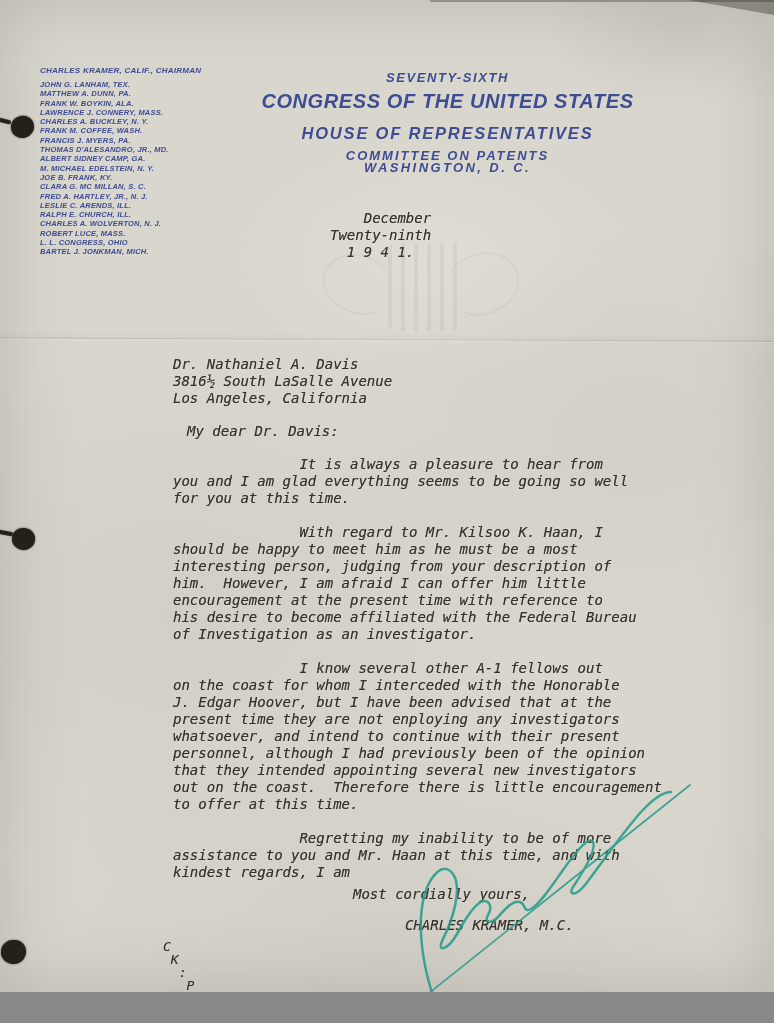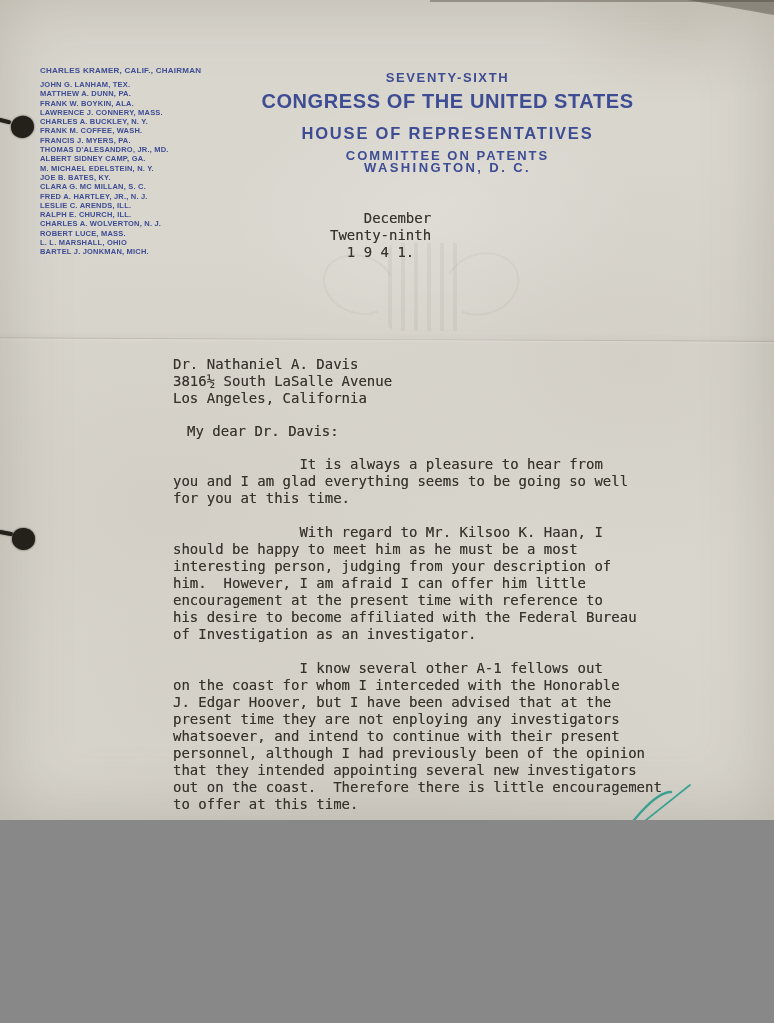--- a/index.html
+++ b/index.html
@@ -1,26 +1,27 @@
 <!DOCTYPE html>
 <html><head>
 <meta charset="utf-8">
 <style>
   html,body{margin:0;padding:0;background:#888;}
   .page{
-    position:relative;width:774px;height:820px;overflow:hidden;
+    position:relative;width:774px;height:992px;overflow:hidden;
     background-color:#d9d6ce;
     background-image:
       radial-gradient(ellipse 300px 180px at 56% 26%, rgba(255,255,255,.16), transparent 70%),
       radial-gradient(ellipse 520px 380px at 22% 62%, rgba(150,144,130,.10), transparent 72%),
       radial-gradient(ellipse 430px 300px at 82% 44%, rgba(148,142,128,.09), transparent 70%),
       radial-gradient(ellipse 620px 280px at 50% 94%, rgba(150,145,131,.10), transparent 72%),
       radial-gradient(ellipse 200px 120px at 88% 3%, rgba(120,112,92,.12), transparent 70%);
     box-shadow: inset 0 0 70px rgba(104,99,86,.28);
     font-family:"Liberation Sans", sans-serif;
+    font-style:italic;
   }
   
   .members{position:absolute;left:40px;top:66px;color:#3d4c93;font-weight:bold;}
   .chairman{font-size:8px;letter-spacing:.25px;margin-bottom:5px;white-space:nowrap;}
   .member-group{font-size:7.5px;line-height:9.3px;letter-spacing:.2px;}
   .member-group.second{margin-top:0;}
   .member{white-space:nowrap;}
   .lh-center{position:absolute;left:245px;top:0;width:405px;text-align:center;color:#3d4c93;font-weight:bold;}
   .lh-line1{position:absolute;left:0;right:0;top:70px;font-size:13px;letter-spacing:1.6px;}
   .lh-line2{position:absolute;left:0;right:0;top:90px;font-size:20px;letter-spacing:.6px;white-space:nowrap;}
@@ -84,30 +85,30 @@
         <div class="member">JOHN G. LANHAM, TEX.</div>
         <div class="member">MATTHEW A. DUNN, PA.</div>
         <div class="member">FRANK W. BOYKIN, ALA.</div>
         <div class="member">LAWRENCE J. CONNERY, MASS.</div>
         <div class="member">CHARLES A. BUCKLEY, N. Y.</div>
         <div class="member">FRANK M. COFFEE, WASH.</div>
         <div class="member">FRANCIS J. MYERS, PA.</div>
         <div class="member">THOMAS D'ALESANDRO, JR., MD.</div>
         <div class="member">ALBERT SIDNEY CAMP, GA.</div>
         <div class="member">M. MICHAEL EDELSTEIN, N. Y.</div>
-        <div class="member">JOE B. BATES, KY.</div>
+        <div class="member">JOE B. FRANK, KY.</div>
         <div class="member">CLARA G. MC MILLAN, S. C.</div>
       </div>
     <div class="member-group second">
         <div class="member">FRED A. HARTLEY, JR., N. J.</div>
         <div class="member">LESLIE C. ARENDS, ILL.</div>
         <div class="member">RALPH E. CHURCH, ILL.</div>
         <div class="member">CHARLES A. WOLVERTON, N. J.</div>
         <div class="member">ROBERT LUCE, MASS.</div>
-        <div class="member">L. L. MARSHALL, OHIO</div>
+        <div class="member">L. L. CONGRESS, OHIO</div>
         <div class="member">BARTEL J. JONKMAN, MICH.</div>
       </div>
   </div>
 
   <div class="lh-center">
     <div class="lh-line1">SEVENTY-SIXTH</div>
     <div class="lh-line2">CONGRESS OF THE UNITED STATES</div>
     <div class="lh-line3">HOUSE OF REPRESENTATIVES</div>
     <div class="lh-line4">COMMITTEE ON PATENTS</div>
     <div class="lh-line5">WASHINGTON, D. C.</div>

